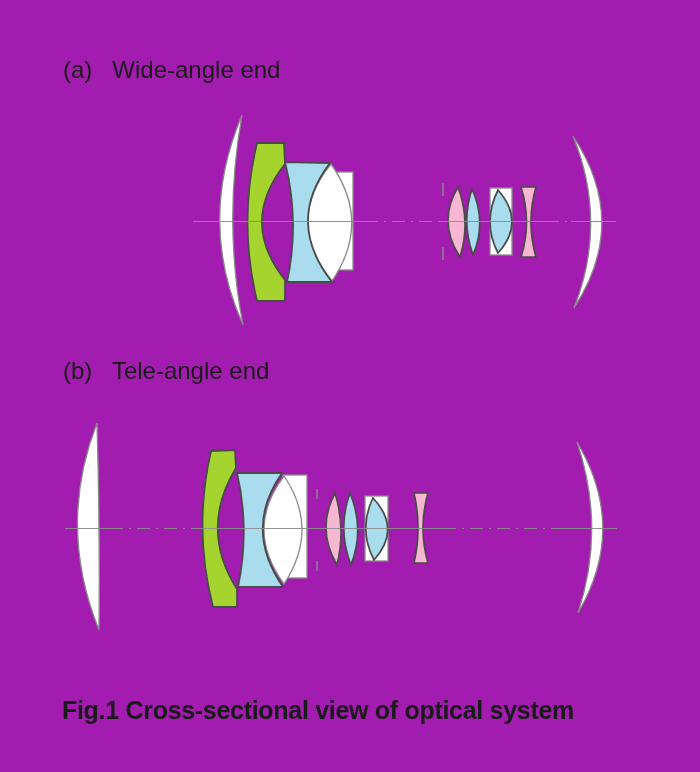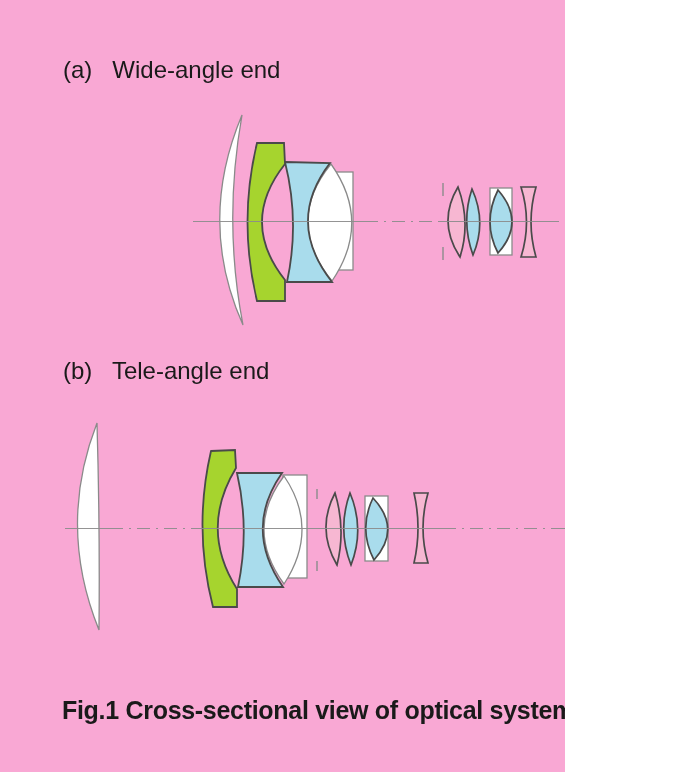--- a/index.html
+++ b/index.html
@@ -1,16 +1,16 @@
 <!DOCTYPE html>
 <html><head>
 <meta charset="utf-8">
 <style>
   html,body{margin:0;padding:0;background:#ffffff;}
-  .page{position:relative;width:565px;height:772px;background:#f9a8d4;overflow:hidden;}
+  .page{position:relative;width:700px;height:772px;background:#a21caf;overflow:hidden;}
   svg{display:block;}
   .label-text{font-family:"Liberation Sans",sans-serif;font-size:24px;font-weight:400;white-space:pre;}
   .caption-text{font-family:"Liberation Sans",sans-serif;font-size:25px;font-weight:700;letter-spacing:-0.3px;white-space:pre;}
   .glass{fill:#ffffff;}
   .axis-line{fill:none;}
   .dashdot{stroke-dasharray:13 6 2 6;}
 </style>
 </head>
 <body>
 

